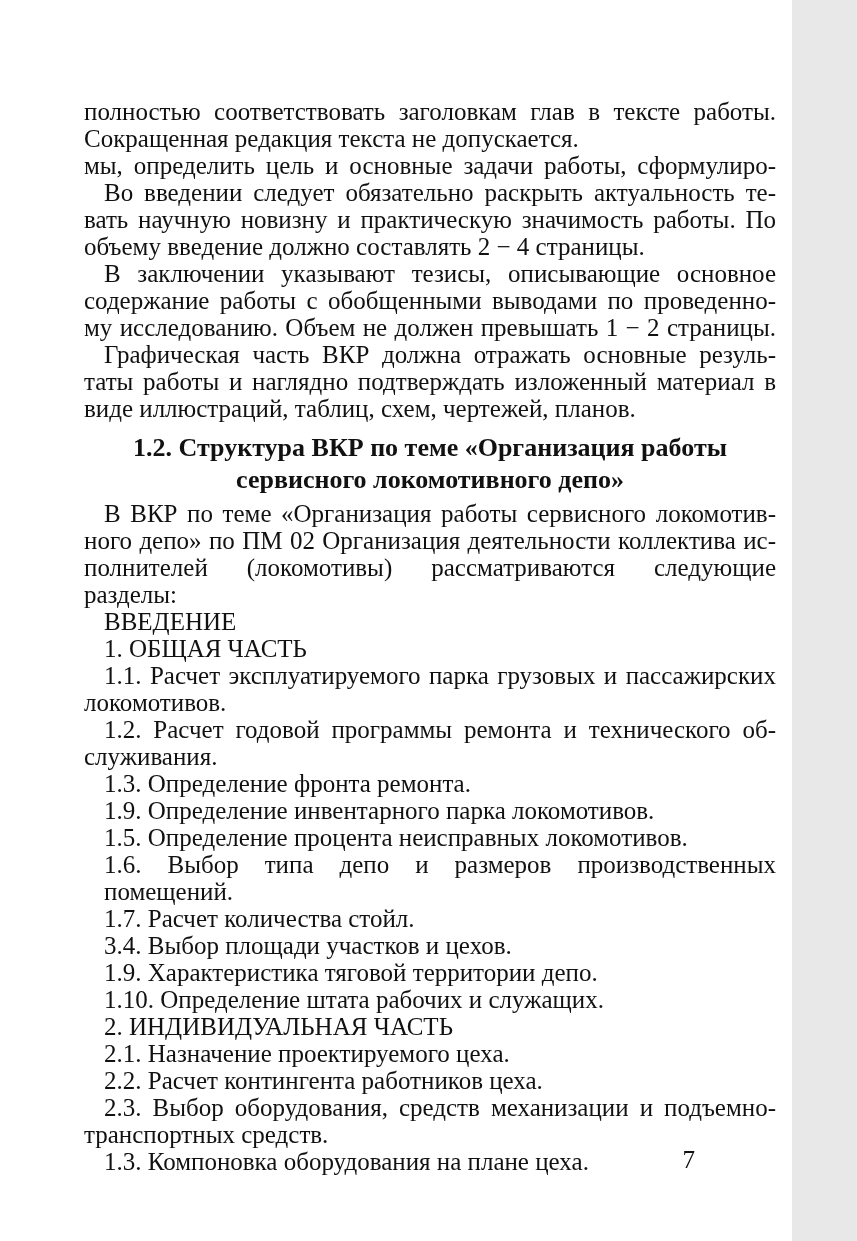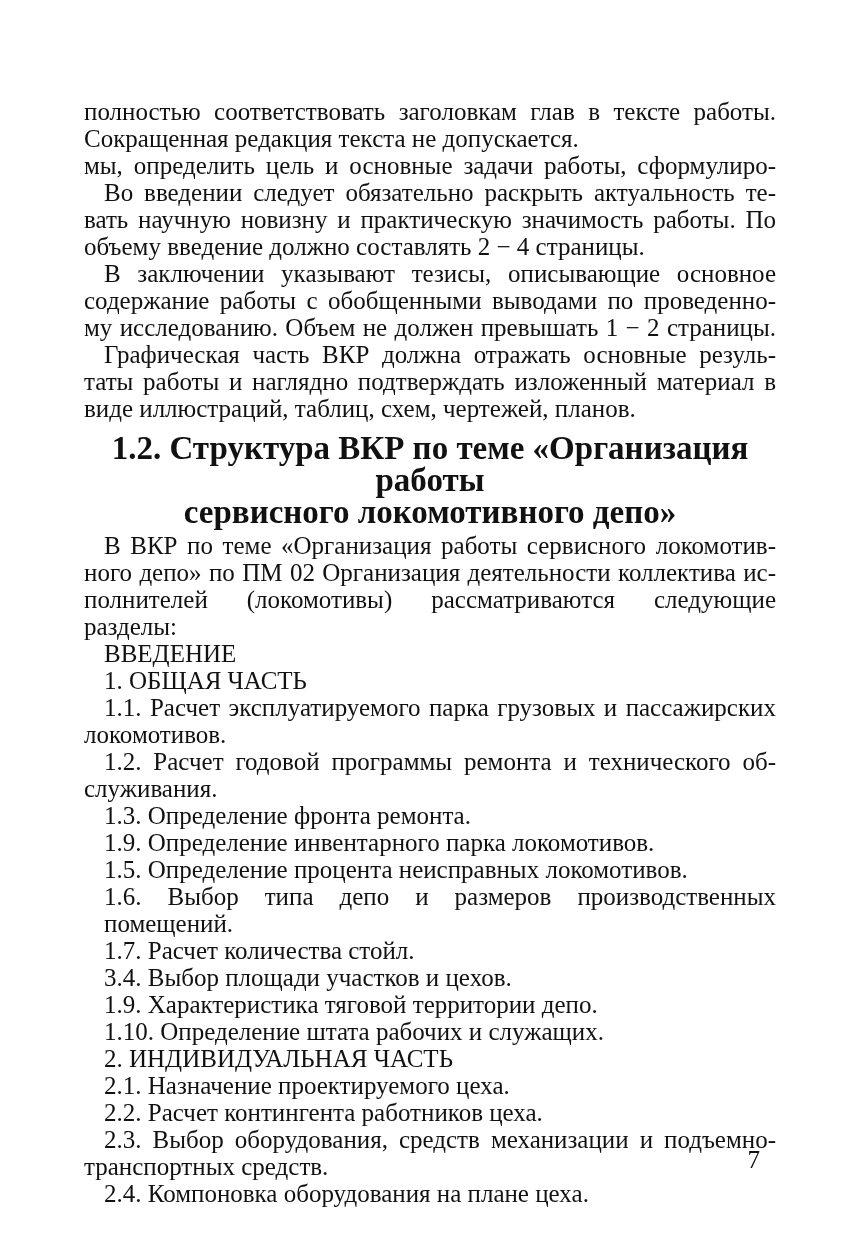--- a/index.html
+++ b/index.html
@@ -2,21 +2,21 @@
 <html><head>
 <meta charset="utf-8">
 <style>
   html, body { margin: 0; padding: 0; }
   body {
     font-family: "Liberation Serif", "DejaVu Serif", serif;
     background: #e8e8e8;
   }
   .page {
     position: relative;
-    width: 857px;
+    width: 792px;
     height: 1241px;
     background: #ffffff;
     color: #111111;
     overflow: hidden;
   }
   .text-block {
     position: absolute;
     left: 84px;
     top: 98px;
     width: 692px;
@@ -31,21 +31,21 @@
     text-align: justify;
     text-align-last: justify;
   }
   .line.line-last {
     text-align: right;
     text-align-last: left;
   }
   .line.indent { padding-left: 20px; }
   .block.heading { margin: 10px 0 4px 0; }
   .block.heading .line {
-    font-size: 33px;
+    font-size: 26px;
     line-height: 32px;
     font-weight: bold;
     text-align: center;
     text-align-last: center;
   }
   .page-number {
     position: absolute;
     top: 1146px;
     right: 97px;
     font-size: 25px;
@@ -132,17 +132,17 @@
         <div class="line indent line-last">2.1. Назначение проектируемого цеха.</div>
       </div>
       <div class="block para">
         <div class="line indent line-last">2.2. Расчет контингента работников цеха.</div>
       </div>
       <div class="block para">
         <div class="line indent line-fill">2.3. Выбор оборудования, средств механизации и подъемно-</div>
         <div class="line line-last">транспортных средств.</div>
       </div>
       <div class="block para">
-        <div class="line indent line-last">2.4. Компоновка оборудования на плане цеха.</div>
+        <div class="line indent line-last">1.3. Компоновка оборудования на плане цеха.</div>
       </div>
     </main>
   <div class="page-number">7</div>
 </div>
 
 </body></html>

